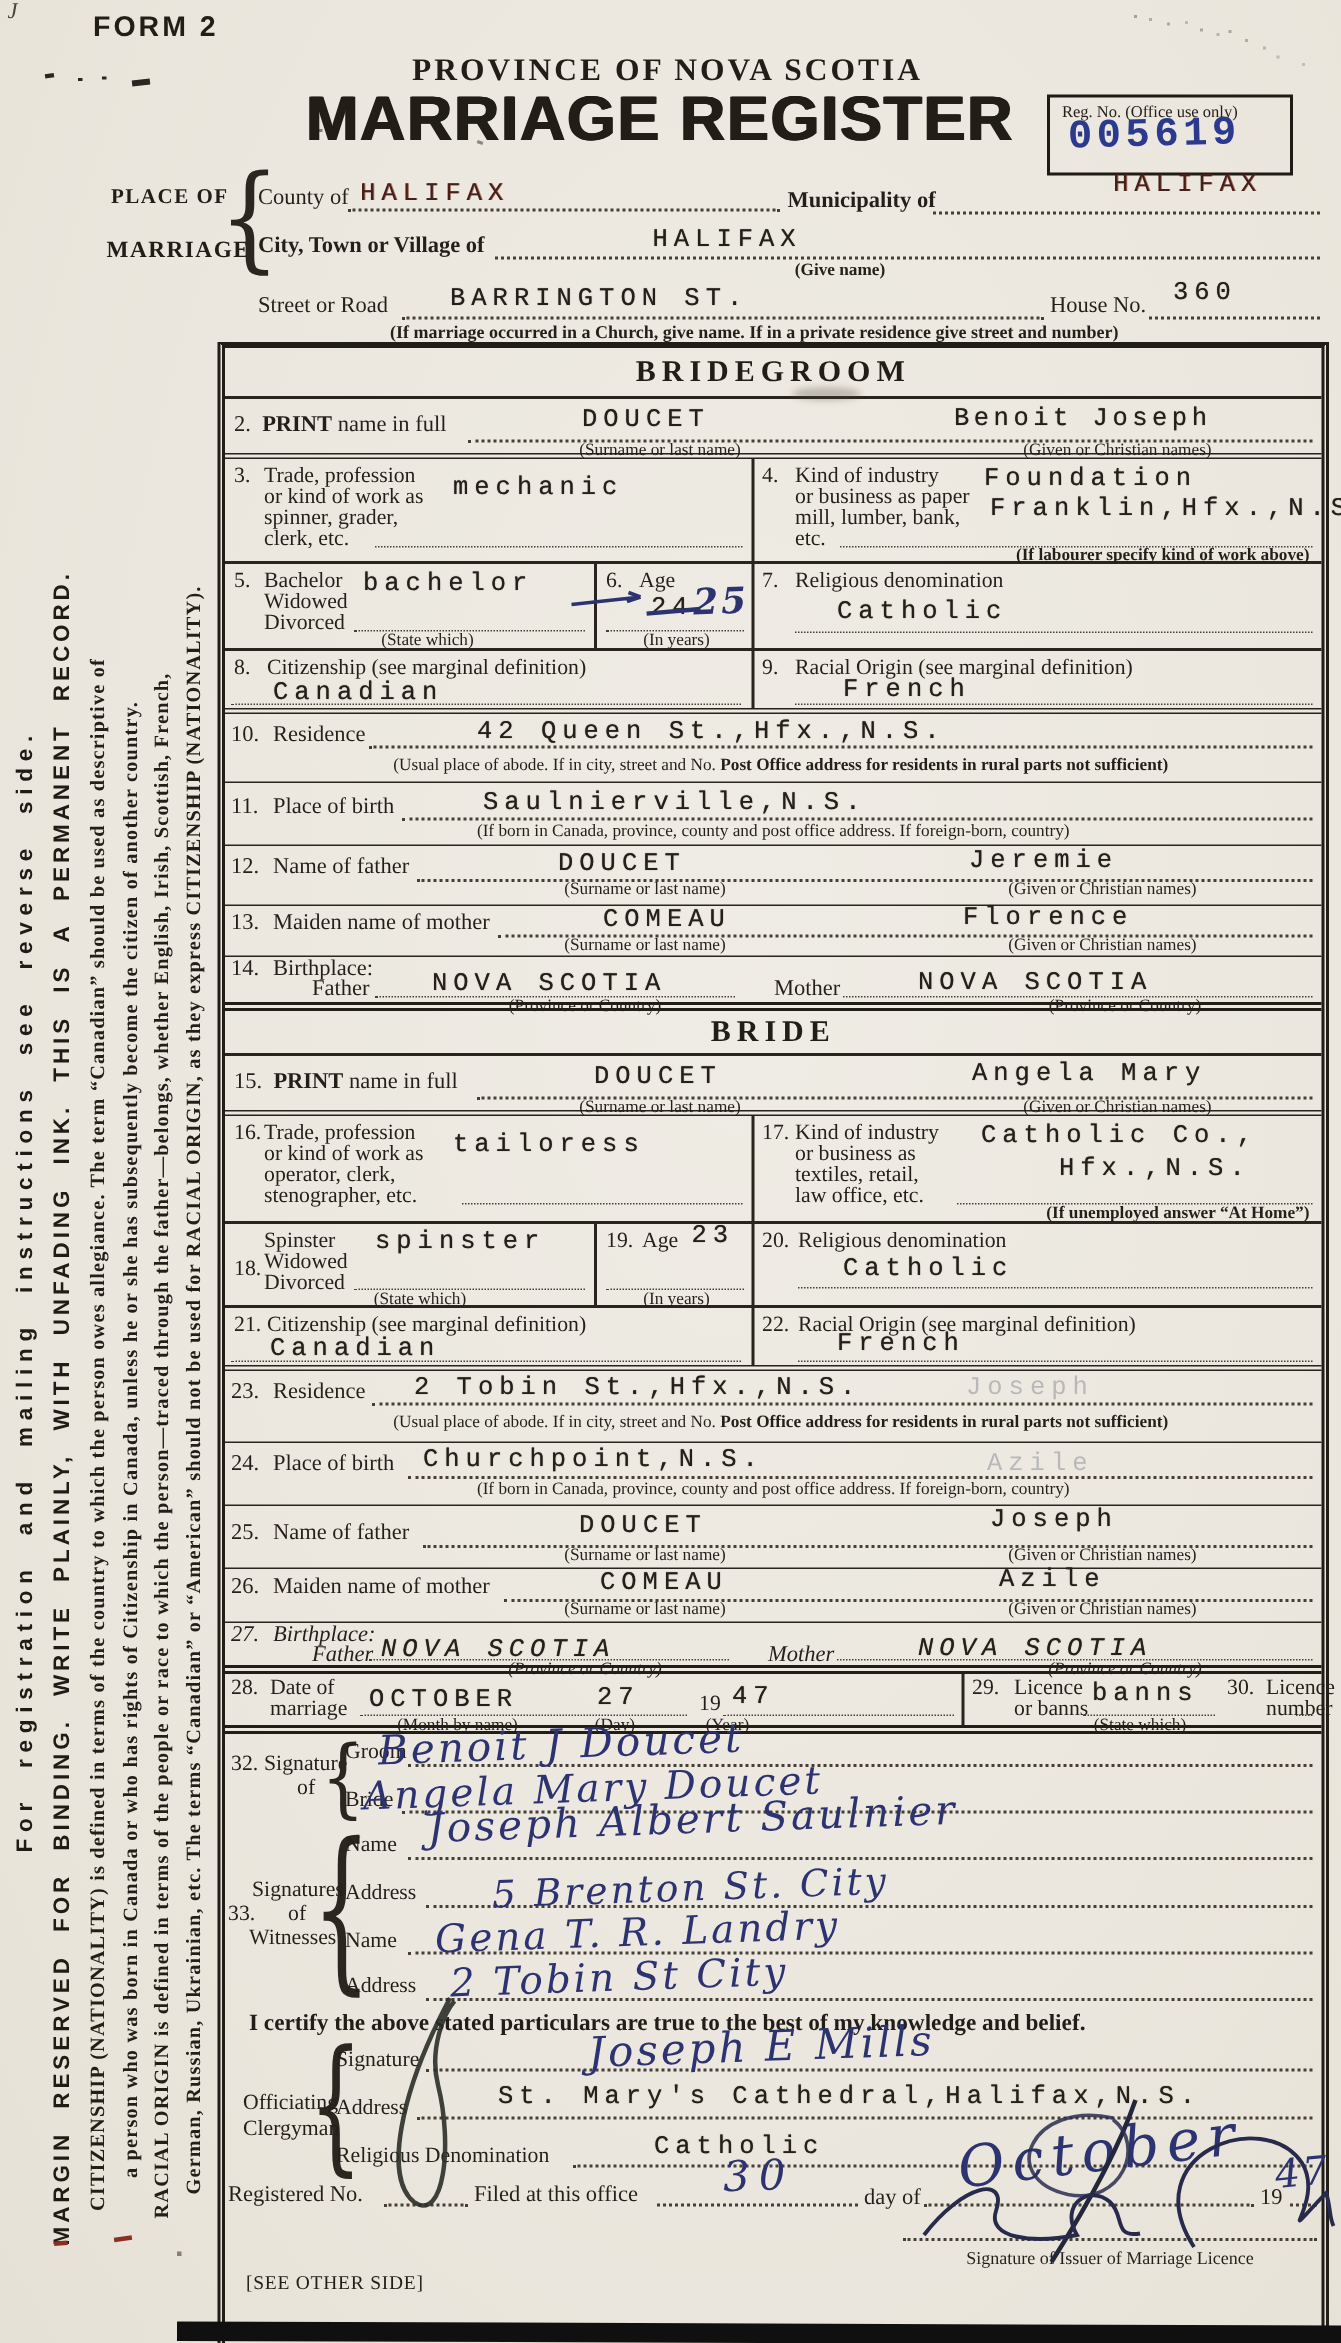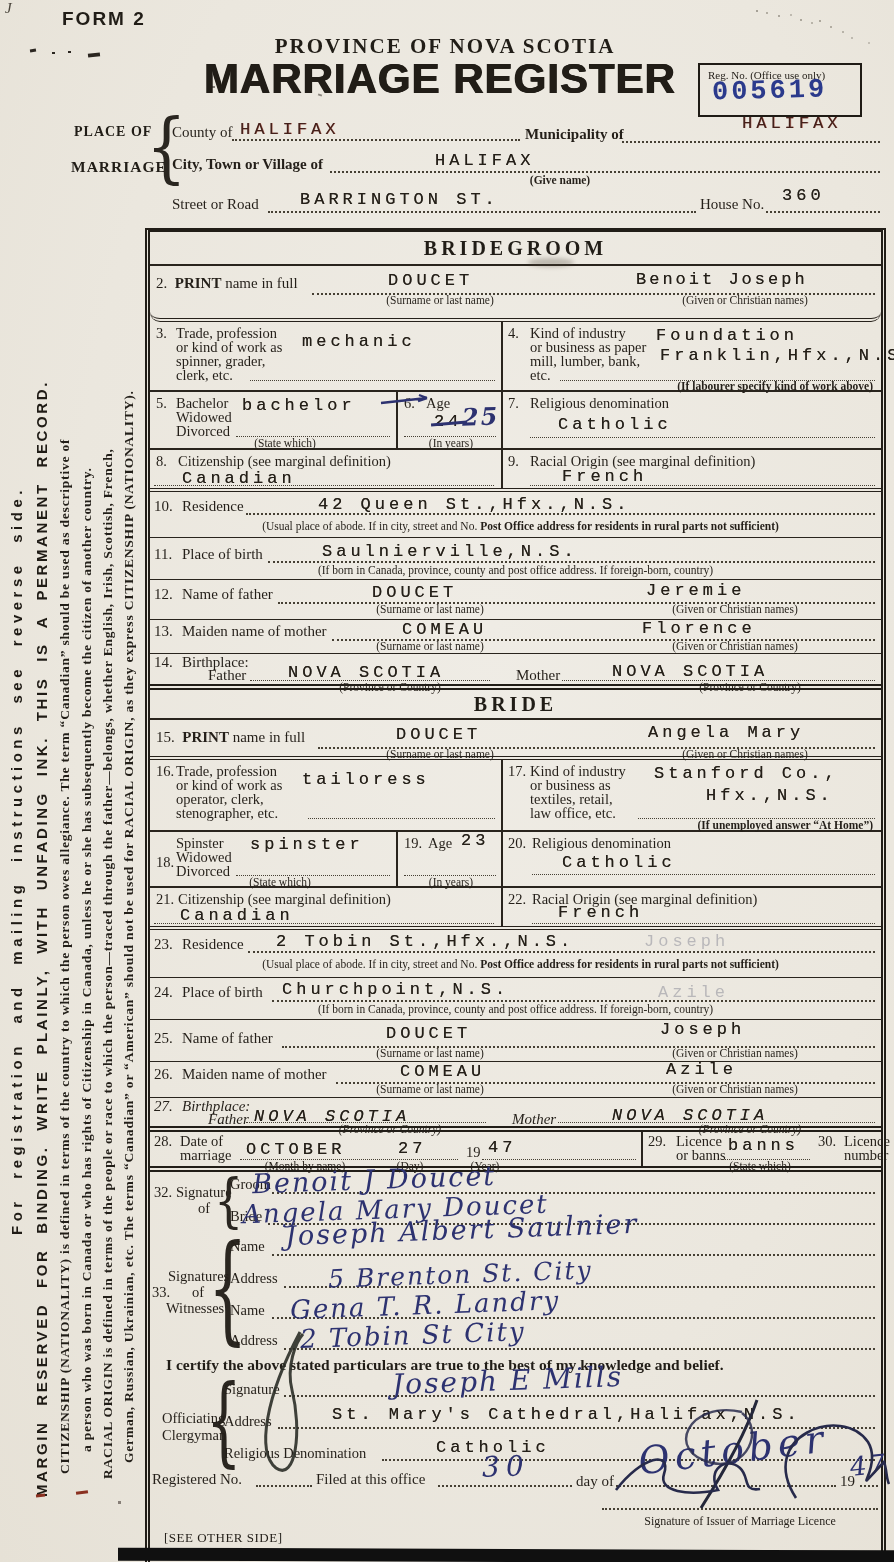--- a/index.html
+++ b/index.html
@@ -84,30 +84,31 @@
   <span class="D" style="left:330px;width:550px;top:171px;"></span>
   <span class="a T" style="left:435px;top:151px;">HALIFAX</span>
   <span class="a C b cc" style="left:480px;top:174px;width:160px;">(Give name)</span>
 
   <span class="a L" style="left:172px;top:196px;">Street or Road</span>
   <span class="D" style="left:268px;width:428px;top:211px;"></span>
   <span class="a T" style="left:300px;top:190px;text-align:right;">BARRINGTON ST.</span>
   <span class="a L" style="left:700px;top:196px;">House No.</span>
   <span class="D" style="left:766px;width:114px;top:211px;"></span>
   <span class="a T" style="left:782px;top:186px;">360</span>
+  <span class="a C b" style="left:260px;top:214px;font-size:12px;">(If marriage occurred in a Church, give name.   If in a private residence give street and number)</span>
 
   <div class="a" style="left:145px;top:228px;width:741px;height:1334px;box-sizing:border-box;
        border-left:5px double #211d17;border-right:5px double #211d17;border-top:4px solid #211d17;">
 
     <div class="r sect" style="height:34px;padding-top:5px;">
       <span>BRIDEGROOM</span>
     </div>
     <div class="stain" style="left:378px;top:26px;width:46px;height:9px;"></div>
 
-    <div class="r dbl" style="height:56px;border-radius:10px;">
+    <div class="r dbl" style="height:40px;">
       <span class="a L" style="left:6px;top:9px;"><span>2.</span>&nbsp;&nbsp;<b>PRINT</b>&nbsp;<span>name in full</span></span>
       <span class="D" style="left:162px;right:6px;top:27px;"></span>
       <span class="a T" style="left:238px;top:5px;">DOUCET</span>
       <span class="a T" style="left:486px;top:4px;letter-spacing:3px;">Benoit Joseph</span>
       <span class="a C cc" style="left:180px;top:28px;width:220px;">(Surname or last name)</span>
       <span class="a C cc" style="left:460px;top:28px;width:270px;">(Given or Christian names)</span>
     </div>
 
     <div class="r" style="height:70px;">
       <span class="vd" style="left:351px;"></span>
@@ -233,21 +234,21 @@
       <span class="a L2" style="left:26px;top:31px;">operator,   clerk,</span>
       <span class="a L2" style="left:26px;top:45px;">stenographer, etc.</span>
       <span class="D Dl" style="left:158px;width:187px;top:58px;"></span>
       <span class="a T" style="left:152px;top:10px;">tailoress</span>
       <span class="a L2" style="left:358px;top:3px;">17.</span>
       <span class="a L2" style="left:380px;top:3px;">Kind of industry</span>
       <span class="a L2" style="left:380px;top:17px;">or  business  as</span>
       <span class="a L2" style="left:380px;top:31px;">textiles,  retail,</span>
       <span class="a L2" style="left:380px;top:45px;">law office, etc.</span>
       <span class="D Dl" style="left:488px;right:6px;top:58px;"></span>
-      <span class="a T" style="left:504px;top:4px;">Stanford Co.,</span>
+      <span class="a T" style="left:504px;top:4px;">Catholic Co.,</span>
       <span class="a T" style="left:556px;top:26px;">Hfx.,N.S.</span>
       <span class="a C b" style="right:8px;top:59px;">(If unemployed answer “At Home”)</span>
     </div>
 
     <div class="r" style="height:56px;">
       <span class="vd" style="left:246px;"></span>
       <span class="vd" style="left:351px;"></span>
       <span class="a L2" style="left:6px;top:3px;margin-top:19px;">18.</span>
       <span class="a L2" style="left:26px;top:3px;">Spinster</span>
       <span class="a L2" style="left:26px;top:17px;">Widowed</span>

